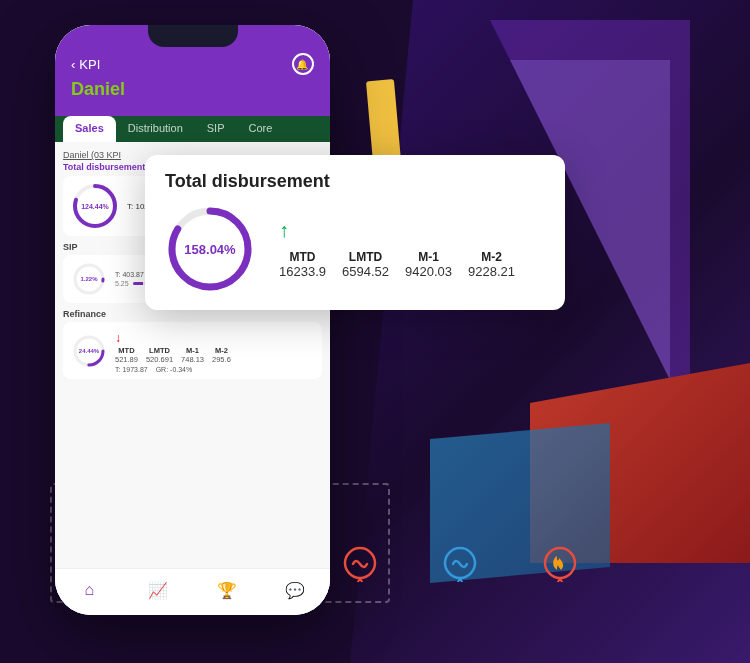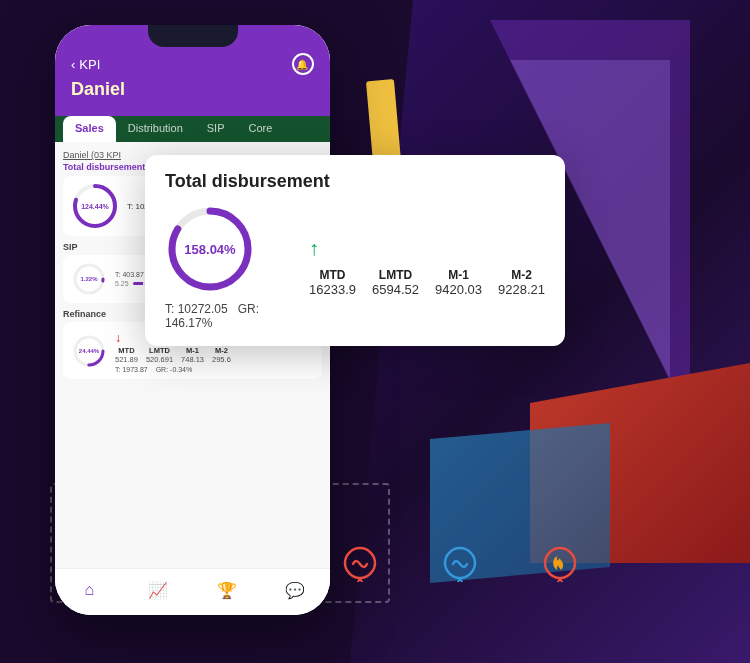--- a/index.html
+++ b/index.html
@@ -176,21 +176,21 @@
       border-radius: 50%;
       display: flex;
       align-items: center;
       justify-content: center;
       font-size: 10px;
     }
 
     .phone-user-name {
       font-size: 18px;
       font-weight: 700;
-      color: #fef9c3;
+      color: #84cc16;
       margin-bottom: 8px;
     }
 
     
     .phone-tabs {
       display: flex;
       background: #14532d;
       padding: 0 8px;
     }
 
@@ -584,32 +584,27 @@
       <div class="nav-icon">📈</div>
       <div class="nav-icon">🏆</div>
       <div class="nav-icon">💬</div>
     </div>
   </div>
 </div>
 
 <div class="popup-card">
   <div class="popup-title">Total disbursement</div>
   <div class="popup-content">
-    <div style="display:flex;flex-direction:column;align-items:flex-start">
+    <div style="display:flex;flex-direction:row;align-items:flex-end">
       <div class="popup-circle">
         <svg width="90" height="90" viewBox="0 0 90 90">
           <circle cx="45" cy="45" r="38" fill="none" stroke="#e8e8e8" stroke-width="7"></circle>
           <circle cx="45" cy="45" r="38" fill="none" stroke="#7b2fbe" stroke-width="7" stroke-dasharray="200 39" stroke-linecap="round"></circle>
         </svg>
         <div class="popup-circle-label">158.04%</div>
-      </div>
-      <div class="popup-bottom">
-        <span>T: 10272.05</span>
-        &nbsp;
-        <span>GR: 146.17%</span>
       </div>
     </div>
     <div class="popup-right">
       <div class="popup-trend">↑</div>
       <div class="popup-metrics">
         <div class="popup-metric-col">
           <div class="popup-metric-label">MTD</div>
           <div class="popup-metric-value">16233.9</div>
         </div>
         <div class="popup-metric-col">

